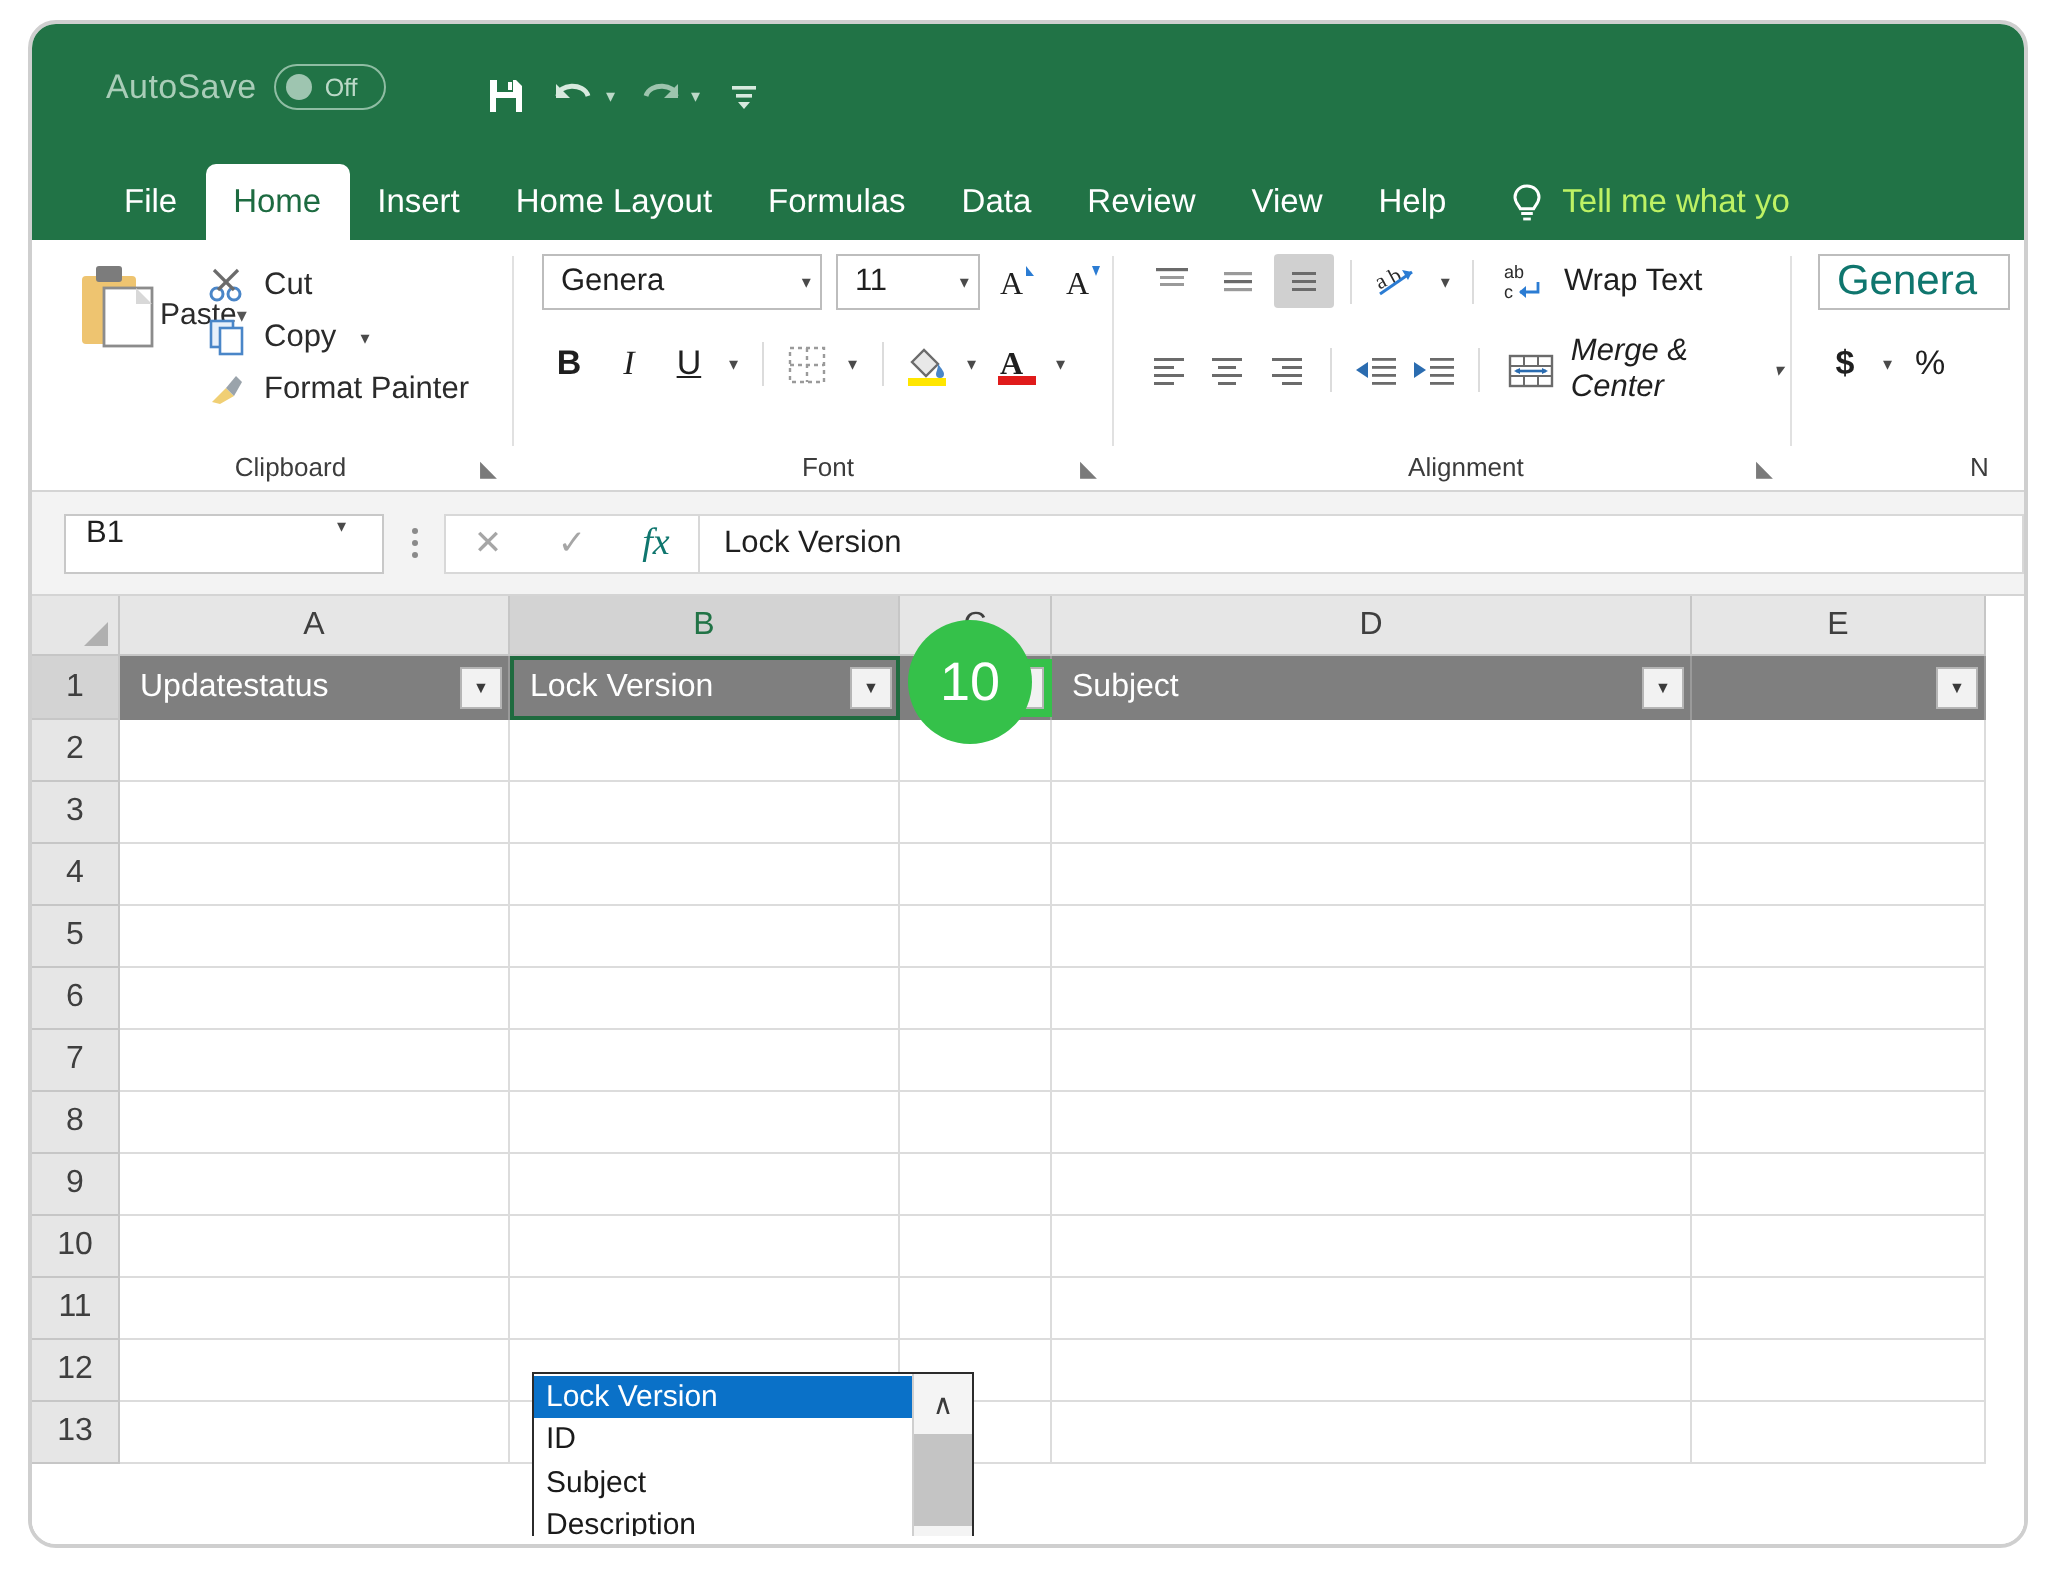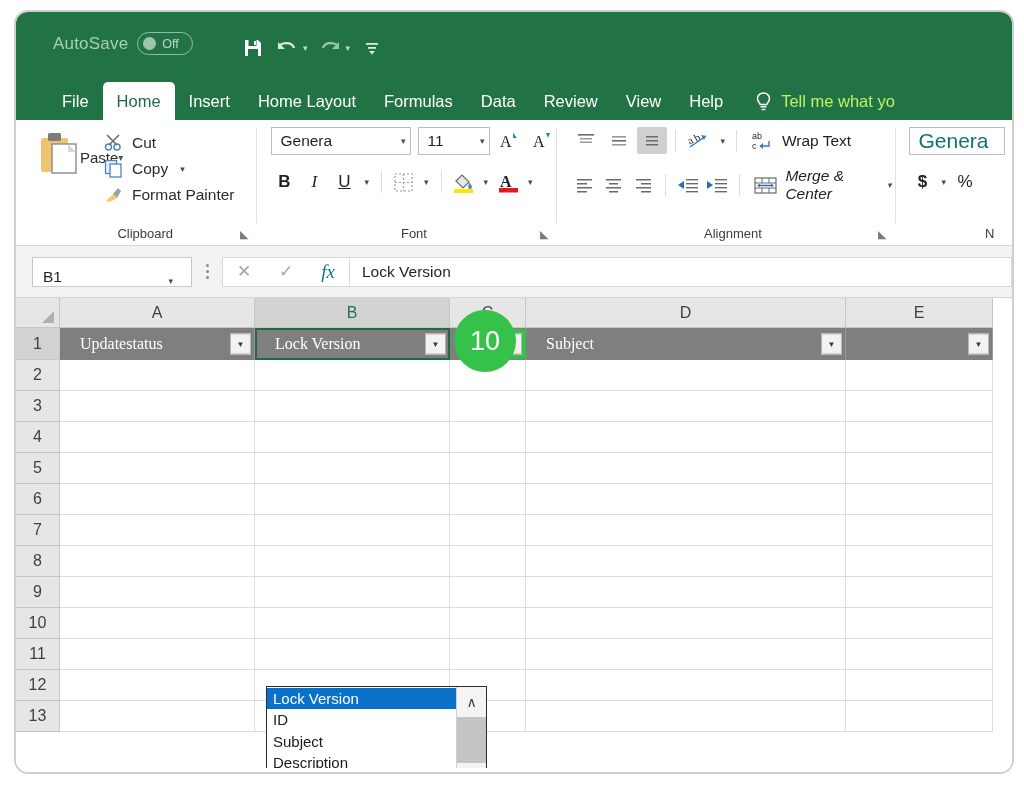--- a/index.html
+++ b/index.html
@@ -146,21 +146,21 @@
   }
   .num-row2 { display: flex; align-items: center; gap: 3px; margin-top: 13px; }
 
   
   .fbar {
     height: 52px; background: #f3f3f3; display: flex; align-items: center;
     padding: 0 0 0 16px; border-bottom: 1px solid #d4d4d4;
   }
   .namebox {
     width: 160px; height: 30px; background: #fff; border: 1px solid #c8c8c8;
-    display: flex; align-items: flex-end; justify-content: space-between;
+    display: flex; align-items: flex-start; justify-content: space-between;
     padding: 0 18px 0 10px; font-size: 15.5px; color: #1f1f1f;
   }
   .fbar-dots {
     width: 30px; display: flex; flex-direction: column; align-items: center; gap: 3px;
   }
   .dot { width: 3px; height: 3px; border-radius: 50%; background: #8a8a8a; }
   .fb-icons {
     display: flex; align-items: center; height: 30px;
     background: #fff; border: 1px solid #d8d8d8; border-right: none;
   }
@@ -197,21 +197,21 @@
     display: flex; align-items: center; justify-content: center;
     font-size: 16px; color: #3f3f3f;
   }
   .rowhead.sel { background: #d3d3d3; }
   .cell {
     border-right: 1px solid #dcdcdc; border-bottom: 1px solid #dcdcdc;
     display: flex; align-items: center; position: relative;
   }
   .cell.hdr {
     background: #7f7f7f; color: #ffffff; font-size: 16px;
-    padding-left: 20px; border-right: 1px solid #9a9a9a; border-bottom: none; font-family: Liberation Serif, serif;
+    padding-left: 10px; border-right: 1px solid #9a9a9a; border-bottom: none;
   }
   .filter-btn {
     position: absolute; right: 3px; top: 50%; transform: translateY(-50%);
     width: 21px; height: 21px; background: #f2f2f2; border: 1px solid #b5b5b5;
     display: flex; align-items: center; justify-content: center;
     font-size: 8px; color: #3a3a3a;
   }
   .cell.b1 { outline: 2px solid #1f6b3f; outline-offset: -2px; z-index: 3; }
 
   

